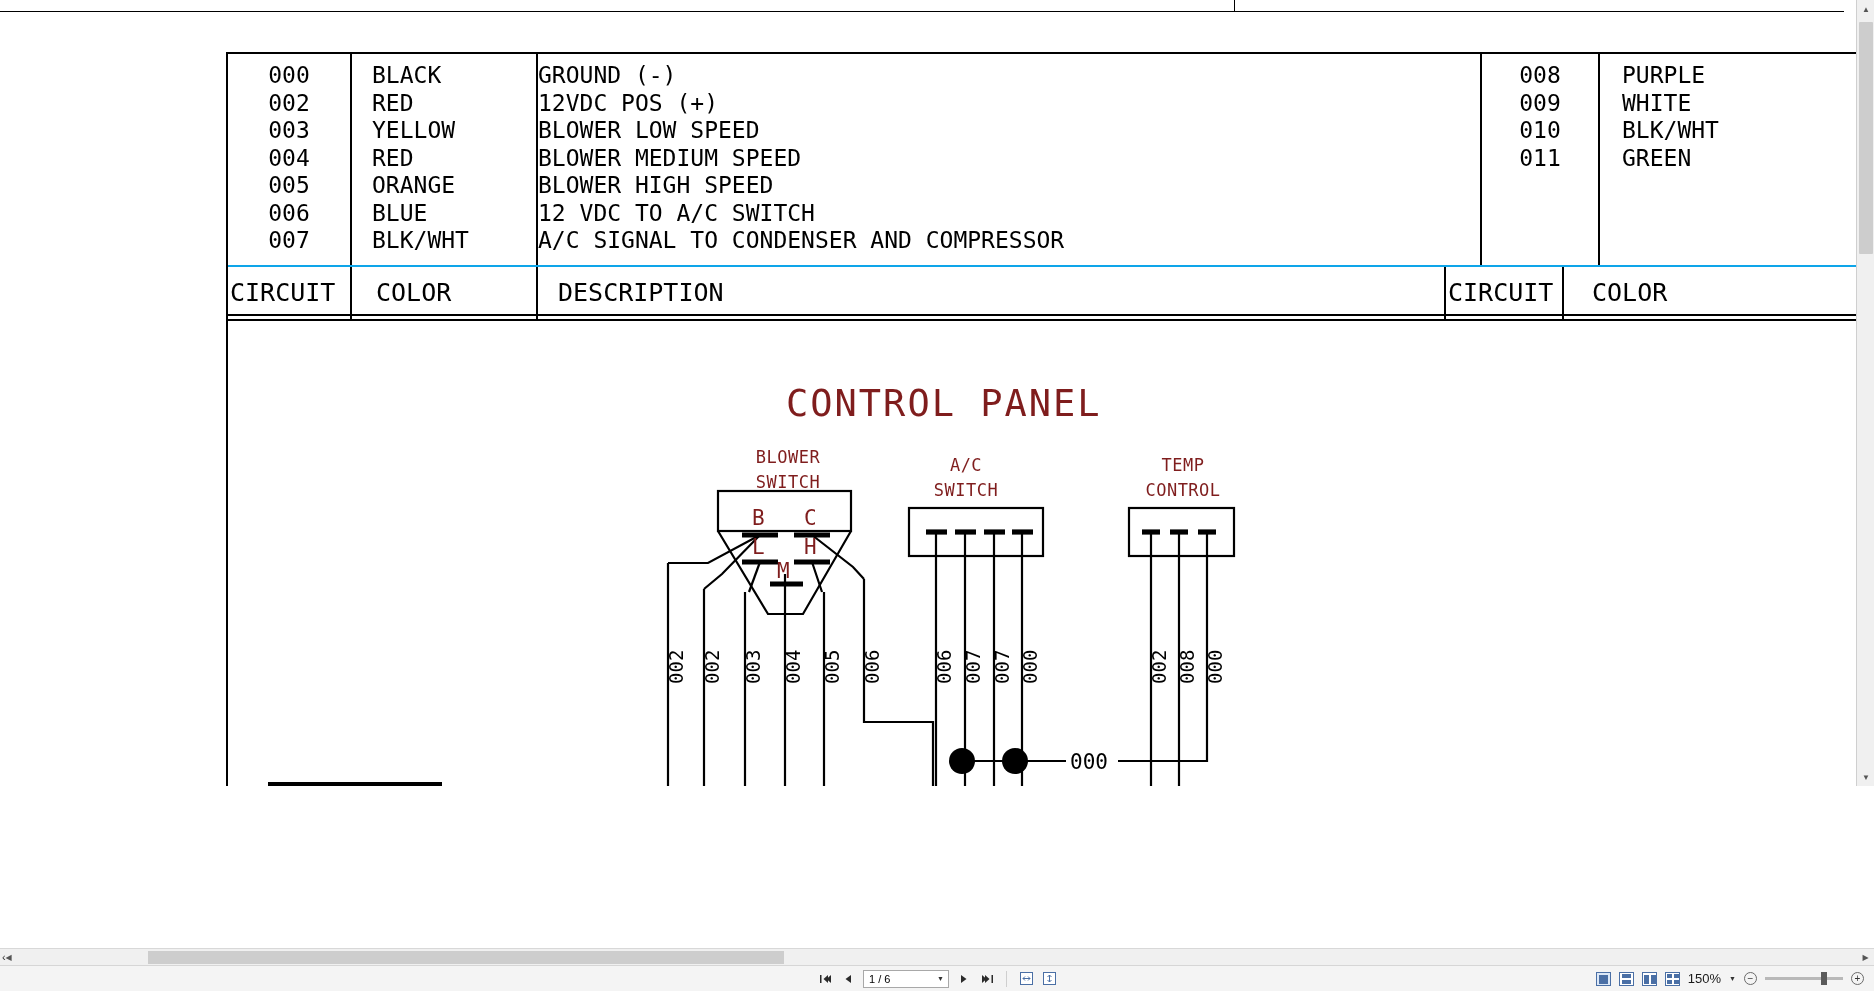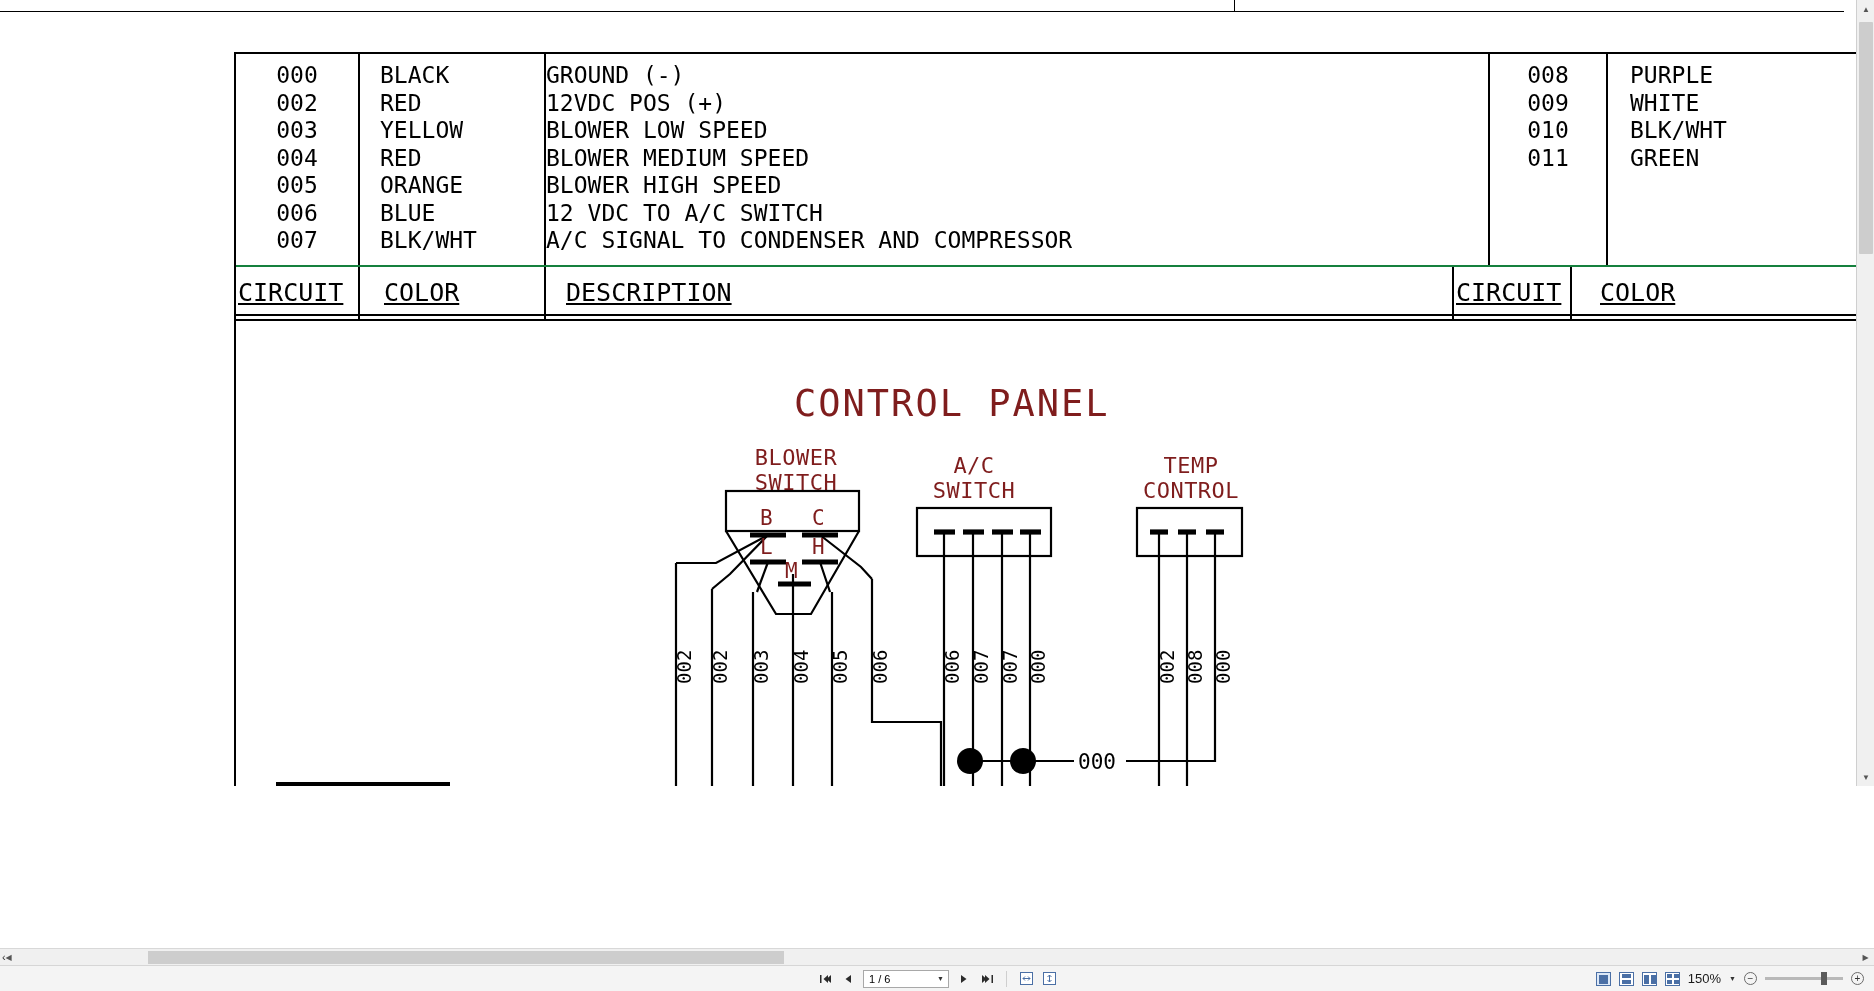--- a/index.html
+++ b/index.html
@@ -28,21 +28,21 @@
     position: absolute; top: 0; left: 1234px; width: 610px; height: 11px;
     background: #ffffff;
   }
   .top-edge-line2 {
     position: absolute; left: 1234px; top: 0px; width: 1px; height: 12px; background: #000;
   }
 
   
   #page {
     position: absolute;
-    left: 16px; top: 14px;
+    left: 8px; top: 14px;
     width: 1856px; height: 772px;
     background: #ffffff;
     overflow: hidden;
   }
 
   
   .cad {
     font-family: "DejaVu Sans Mono", "Liberation Mono", monospace;
     font-weight: 300;
     color: #7f1d1d;
@@ -52,21 +52,21 @@
 
   
   .legend {
     position: absolute;
     left: 218px; top: 38px;
     width: 1638px;
     border: 2px solid #000;
     border-right: none;
   }
   .legend-body { display: flex; }
-  .legend-head { display: flex; border-top: 2px solid #15803d; text-decoration: underline; }
+  .legend-head { display: flex; border-top: 2px solid #0ea5e9; }
 
   .col-circuit  { width: 124px; border-right: 2px solid #000; }
   .col-color    { width: 186px; border-right: 2px solid #000; }
   .col-desc     { flex: 1 1 auto; border-right: 2px solid #000; }
   .col-circuit2 { width: 118px; border-right: 2px solid #000; }
   .col-color2   { width: 264px; }
 
   .cell-rows { padding: 8px 0 10px 0; }
   .cell-row {
     font-size: 23px; line-height: 27.5px;
@@ -103,21 +103,21 @@
 
   
   #diagram { position: absolute; left: 0; top: 0; width: 1856px; height: 772px; }
 
   .d-title {
     position: absolute; left: 778px; top: 368px;
     font-size: 37px; letter-spacing: 2px;
   }
   .d-lbl {
     position: absolute;
-    font-size: 22px; line-height: 25px;
+    font-size: 17px; line-height: 25px;
     text-align: center;
   }
   .lbl-blower { left: 700px; top: 431px; width: 160px; }
   .lbl-ac     { left: 888px; top: 439px; width: 140px; }
   .lbl-temp   { left: 1105px; top: 439px; width: 140px; }
 
   .wirenum {
     position: absolute;
     font-size: 19px;
     font-family: "DejaVu Sans Mono", "Liberation Mono", monospace;

